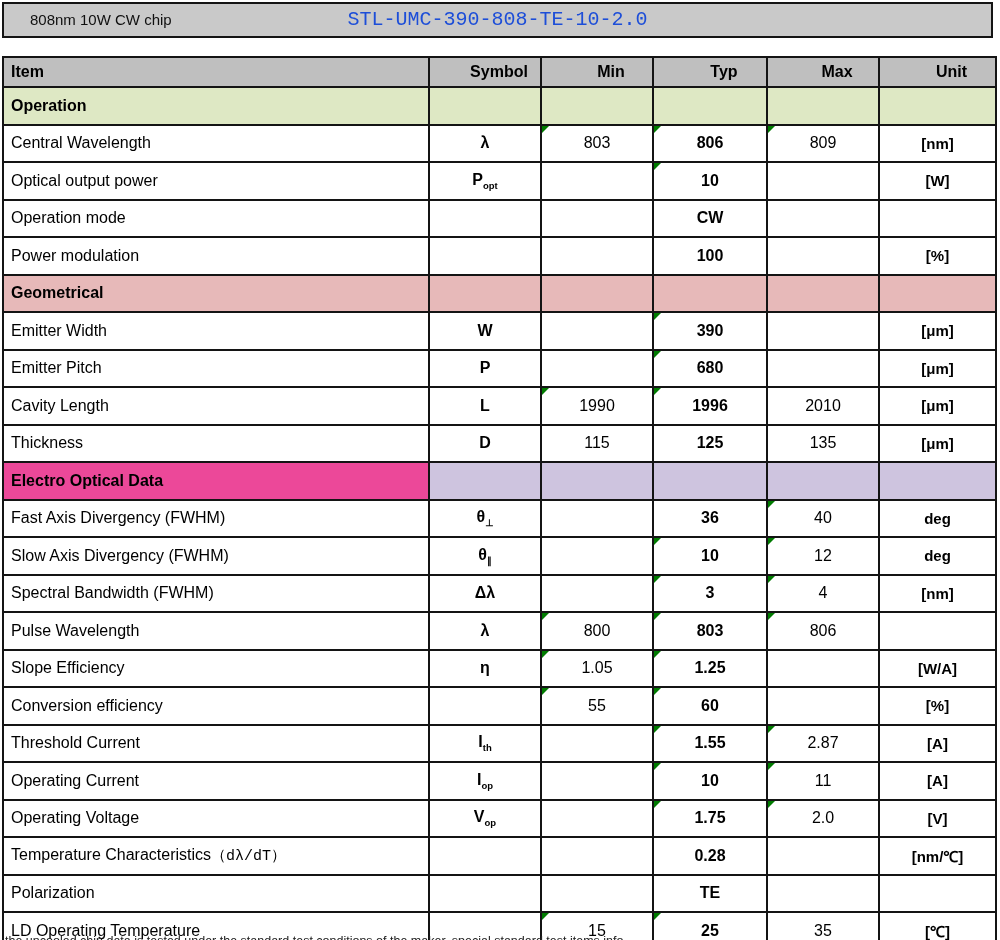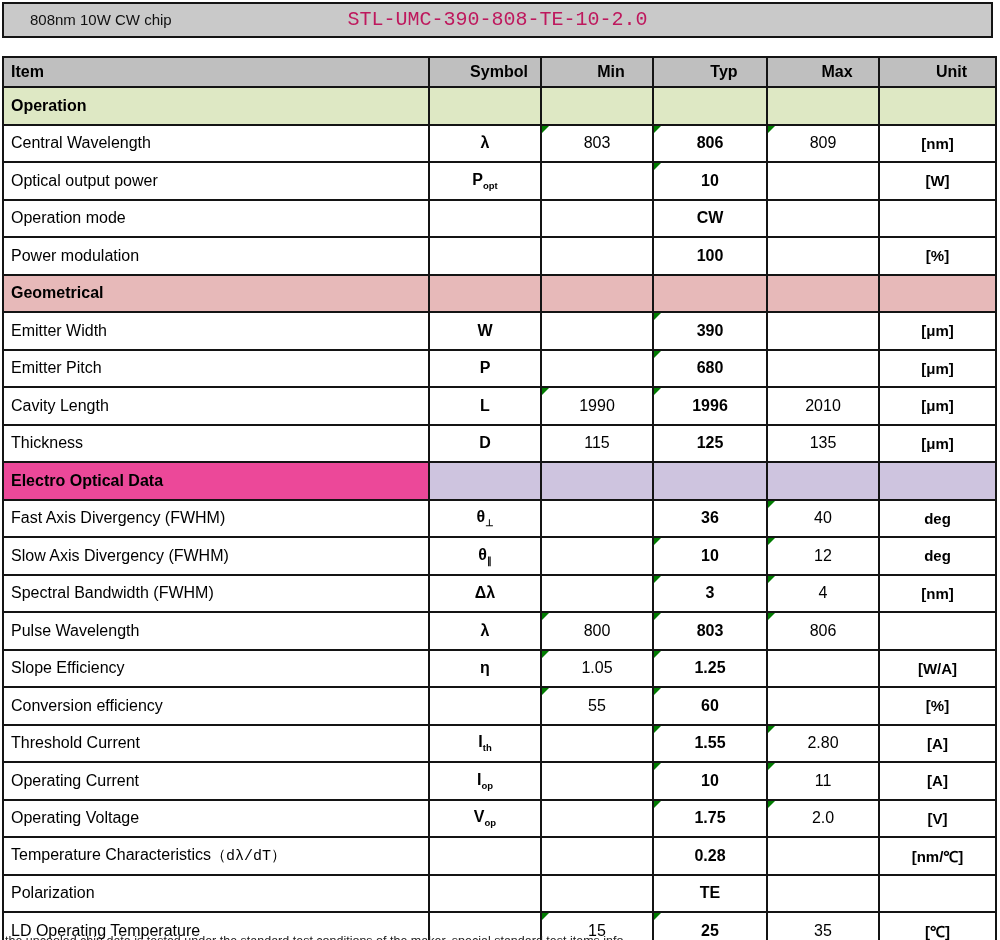--- a/index.html
+++ b/index.html
@@ -12,21 +12,21 @@
   
   .titlebar{
     position:absolute;top:2px;left:2px;width:987px;height:32px;
     background:#c9c9c9;border:2px solid #141414;
   }
   .chip-label{
     position:absolute;left:26px;top:7px;font-size:15px;color:#101010;
   }
   .model{
     position:absolute;left:0;top:4px;width:100%;text-align:center;
-    font-family:"Liberation Mono",monospace;font-size:20px;letter-spacing:0px;color:#be185d;
+    font-family:"Liberation Mono",monospace;font-size:20px;letter-spacing:0px;color:#1d4ed8;
   }
 
   
   table.spec{
     position:absolute;top:40px;left:2px;width:993px;
     border-collapse:collapse;table-layout:fixed;
     border:2px solid #141414;
     margin-top:16px;
   }
   .spec th,.spec td{
@@ -221,21 +221,21 @@
           <td class="min tri">55</td>
           <td class="typ tri">60</td>
           <td class="max"></td>
           <td class="unit">[%]</td>
         </tr>
         <tr>
           <td class="item">Threshold Current</td>
           <td class="sym">I<sub>th</sub></td>
           <td class="min"></td>
           <td class="typ tri">1.55</td>
-          <td class="max tri">2.80</td>
+          <td class="max tri">2.87</td>
           <td class="unit">[A]</td>
         </tr>
         <tr>
           <td class="item">Operating Current</td>
           <td class="sym">I<sub>op</sub></td>
           <td class="min"></td>
           <td class="typ tri">10</td>
           <td class="max tri">11</td>
           <td class="unit">[A]</td>
         </tr>

